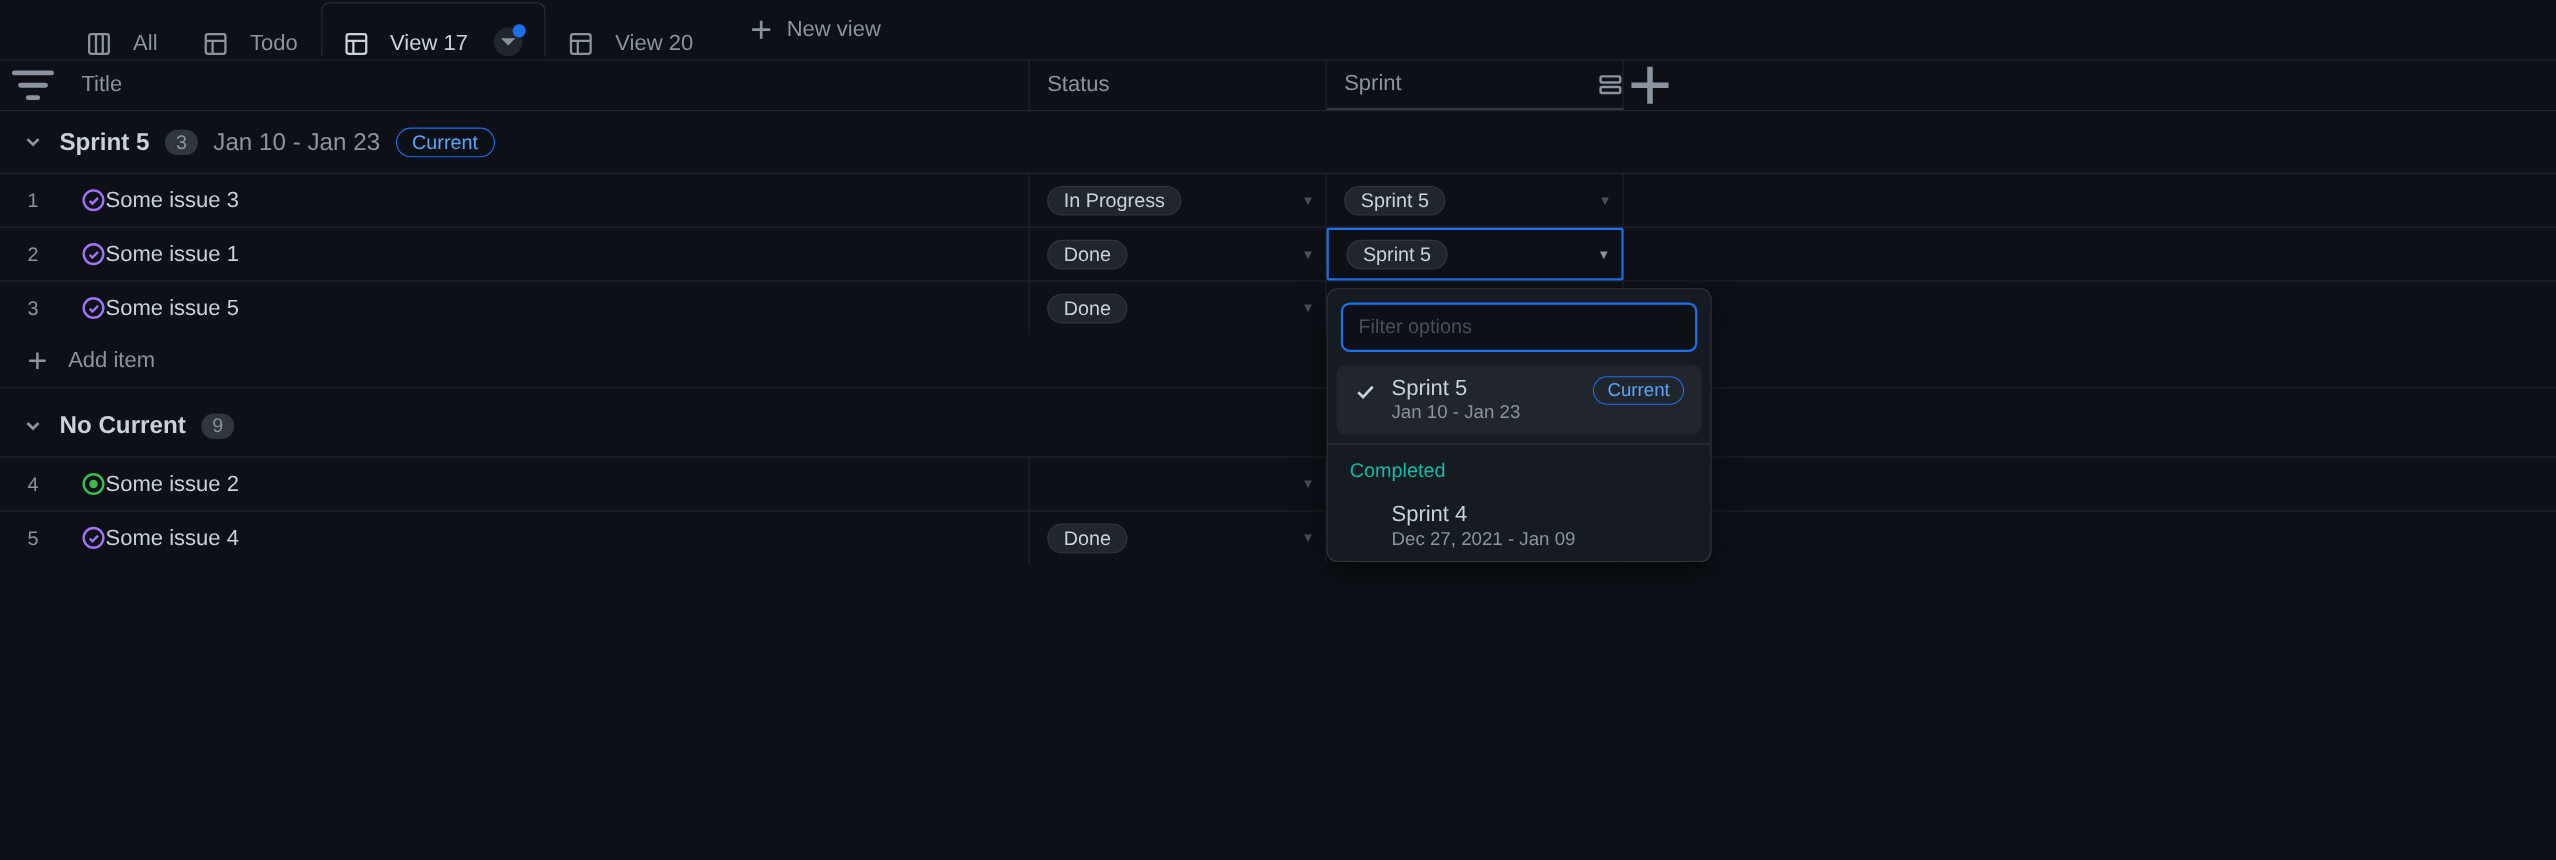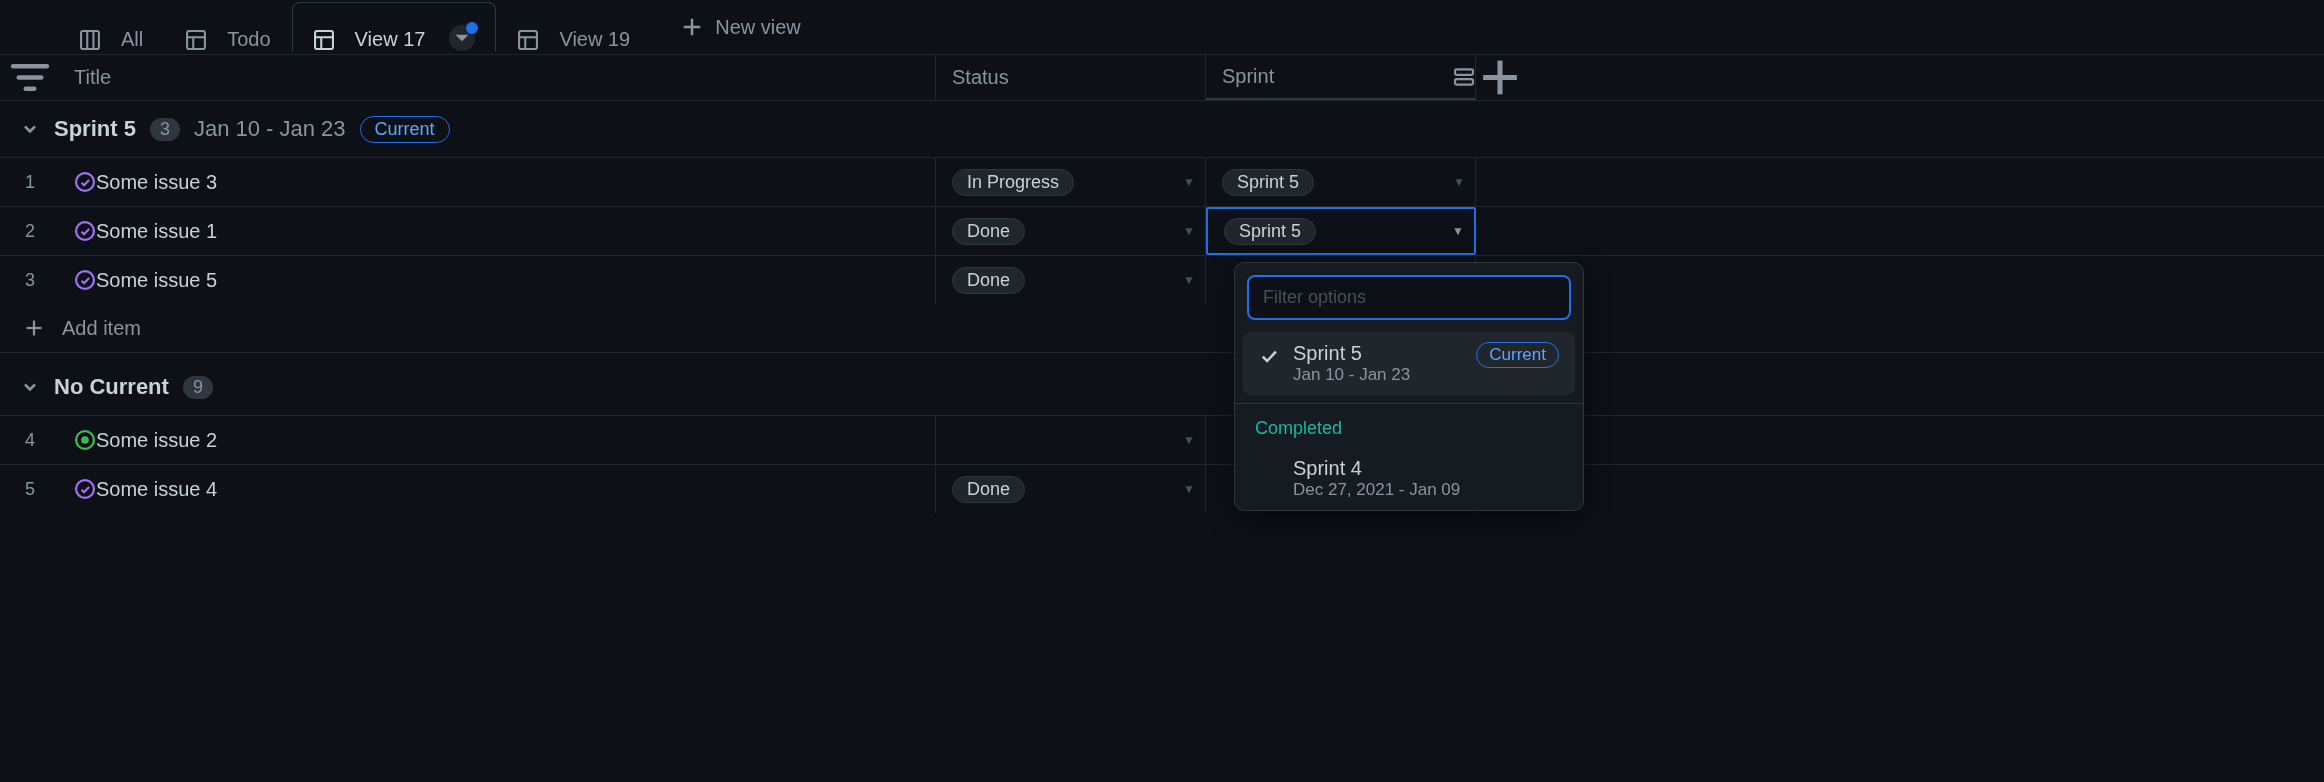--- a/index.html
+++ b/index.html
@@ -249,21 +249,21 @@
       padding: 0 24px;
       height: 49px;
       color: #8b949e;
       border-bottom: 1px solid #21262d;
     }
 
     
     .popover {
       position: absolute;
       top: 262px;
-      left: 1234px;
+      left: 1206px;
       width: 350px;
       background: #161b22;
       border: 1px solid #30363d;
       border-radius: 10px;
       box-shadow: 0 8px 24px rgba(0,0,0,0.6);
       padding: 12px 0 0 0;
       z-index: 100;
     }
     .popover-filter {
       margin: 0 12px 12px 12px;
@@ -371,21 +371,21 @@
     </span>
   </div>
   <div class="tab">
     <span class="tab-icon">
       <svg viewBox="0 0 16 16" fill="none" stroke="#8b949e" stroke-width="1.5">
           <rect x="1.5" y="1.5" width="13" height="13" rx="1.5"></rect>
           <line x1="1.5" y1="6" x2="14.5" y2="6"></line>
           <line x1="6" y1="6" x2="6" y2="14.5"></line>
         </svg>
     </span>
-    <span>View 19</span>
+    <span>View 20</span>
   </div>
   <div class="new-view">
     <span class="tab-icon">
       <svg viewBox="0 0 16 16" stroke="#8b949e" stroke-width="1.8">
           <line x1="8" y1="2" x2="8" y2="14"></line>
           <line x1="2" y1="8" x2="14" y2="8"></line>
         </svg>
     </span>
     <span>New view</span>
   </div>

